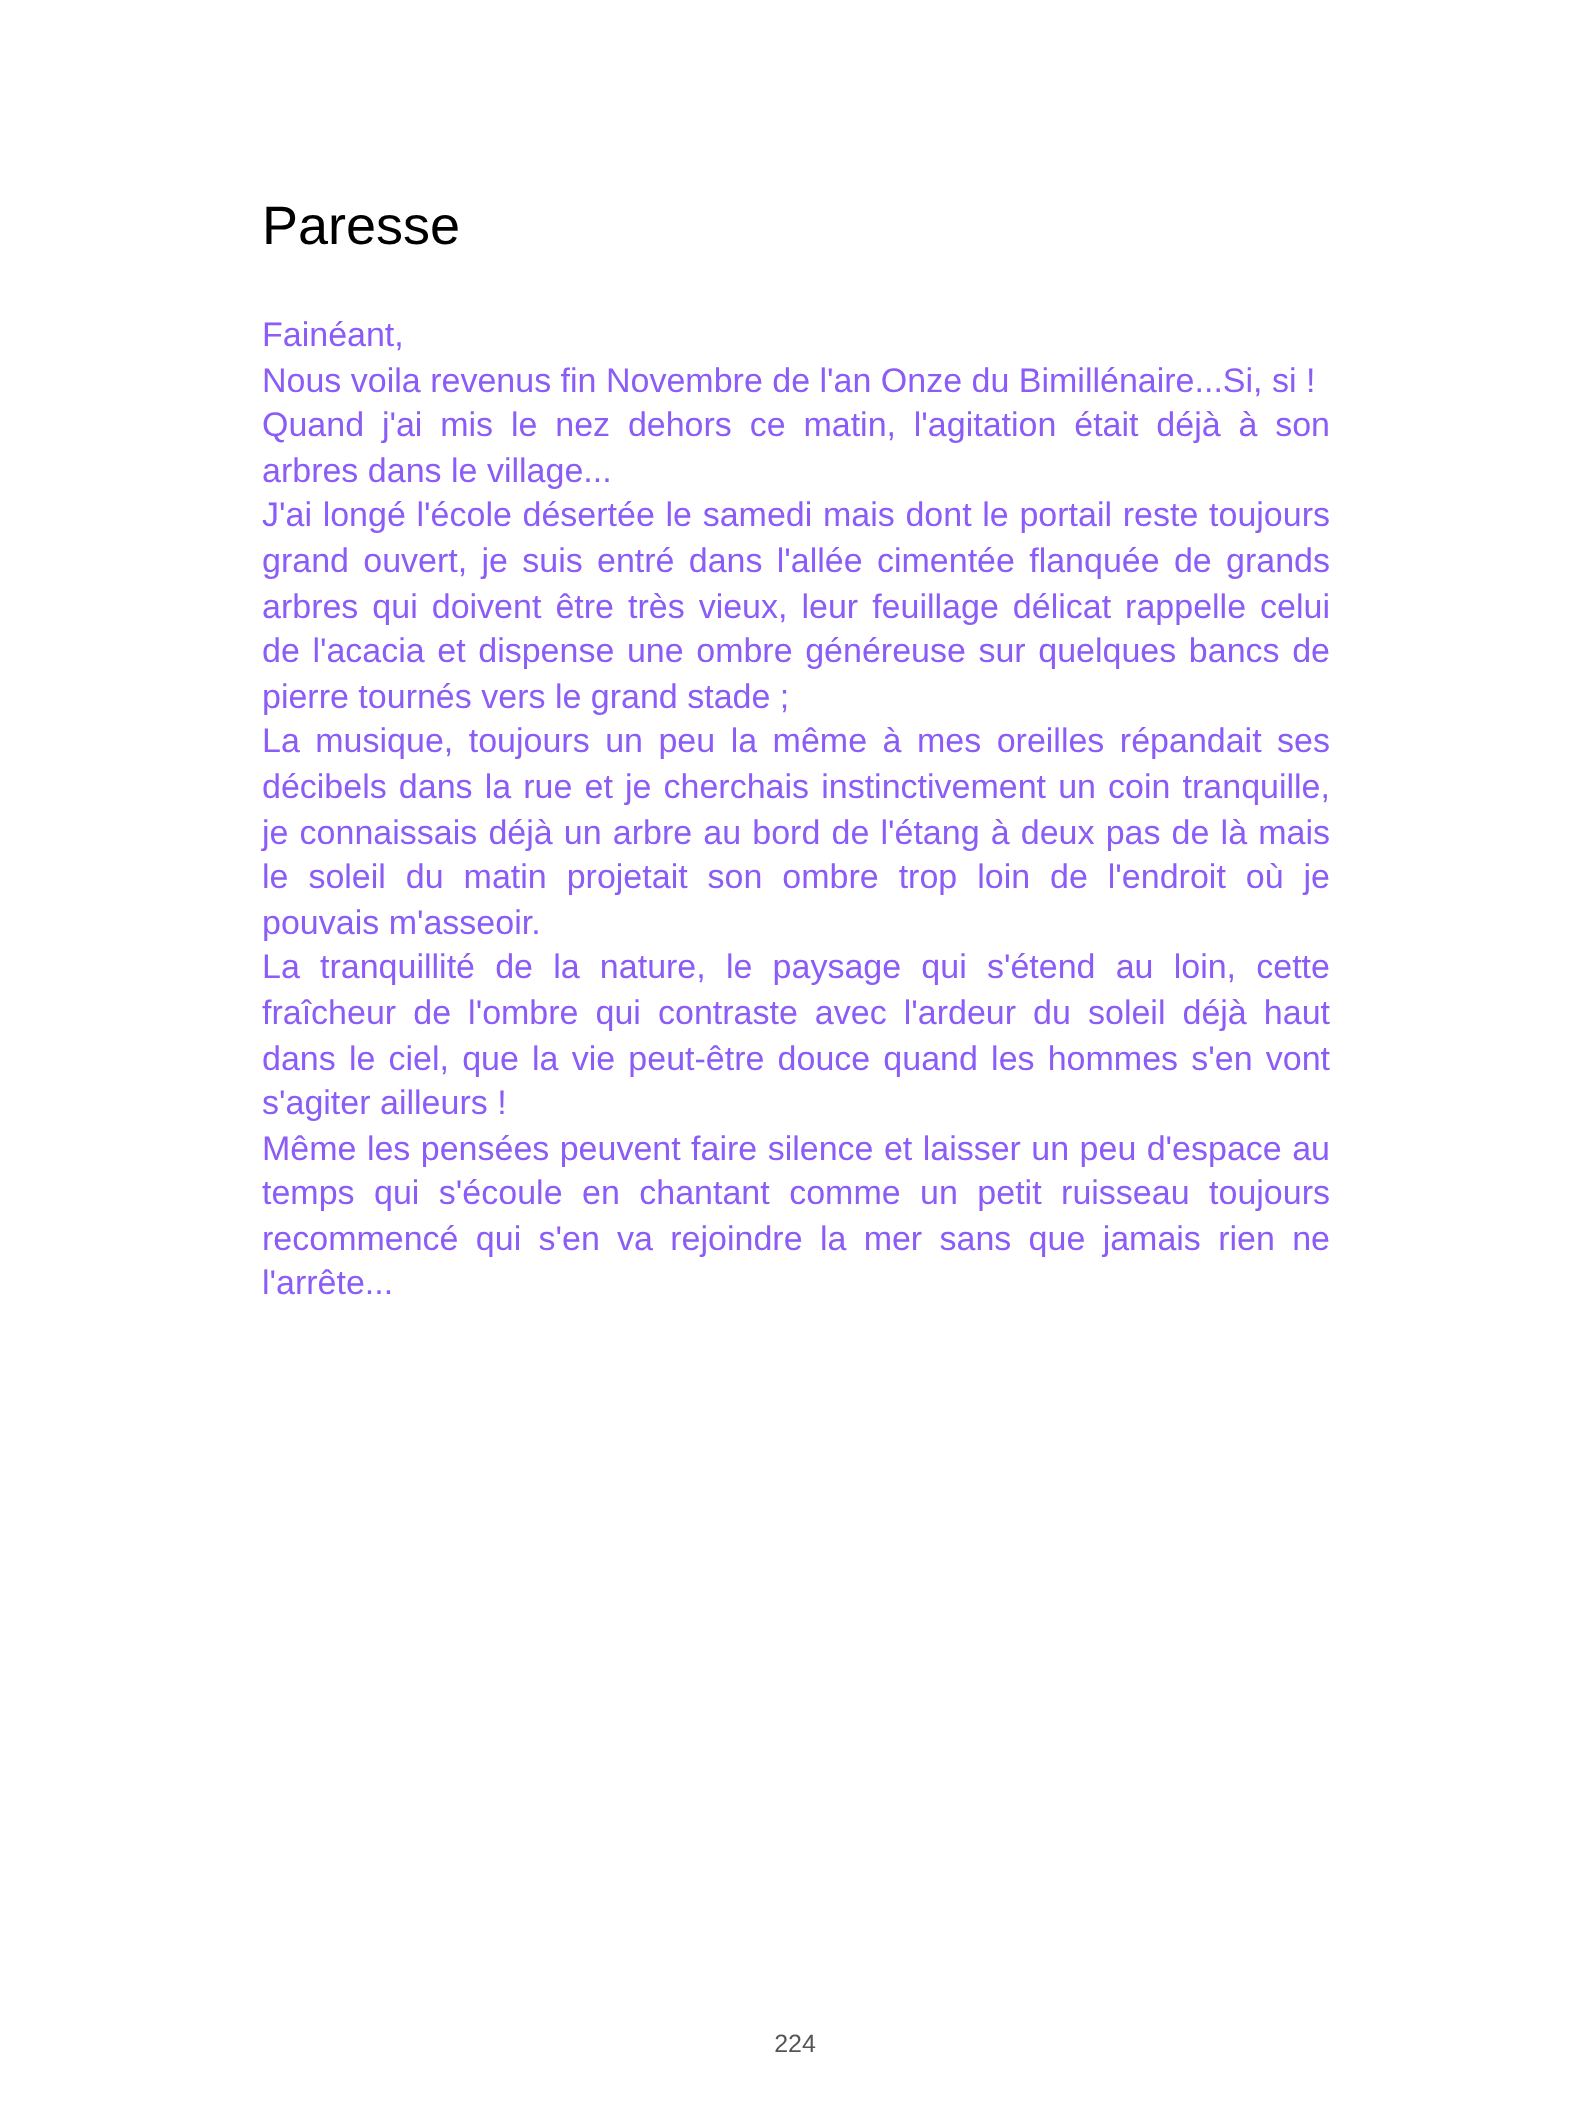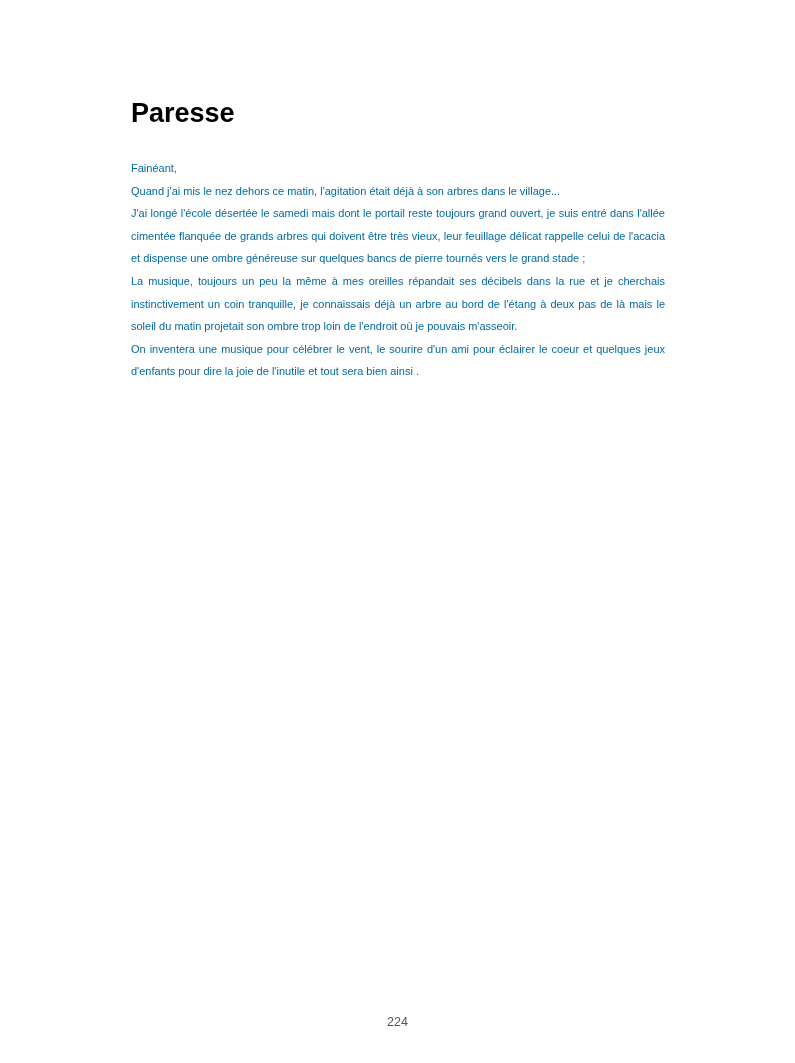--- a/index.html
+++ b/index.html
@@ -17,50 +17,52 @@
     overflow: hidden;
   }
   .content {
     position: absolute;
     left: 131px;
     top: 98px;
     width: 534px;
   }
   .doc-title {
     font-size: 27px;
-    font-weight: bold;
+    font-weight: normal;
     margin: 0 0 28px 0;
     letter-spacing: 0px;
     color: #000000;
   }
   .body-text .para {
     margin: 0;
-    font-size: 11px;
+    font-size: 17px;
     line-height: 22.6px;
     text-align: justify;
-    color: #0369a1;
+    color: #8b5cf6;
   }
   .page-number {
     position: absolute;
     left: 0;
     right: 0;
     top: 1015px;
     text-align: center;
     font-size: 12.5px;
     color: #555555;
   }
 </style>
 </head>
 <body>
 
 <div class="page">
   <div class="content">
     <h1 class="doc-title">Paresse</h1>
     <div class="body-text">
         <p class="para">Fainéant,</p>
+        <p class="para">Nous voila revenus fin Novembre de l'an Onze du Bimillénaire...Si, si !</p>
         <p class="para">Quand j'ai mis le nez dehors ce matin, l'agitation était déjà à son arbres dans le village...</p>
         <p class="para">J'ai longé l'école désertée le samedi mais dont le portail reste toujours grand ouvert, je suis entré dans l'allée cimentée flanquée de grands arbres qui doivent être très vieux, leur feuillage délicat rappelle celui de l'acacia et dispense une ombre généreuse sur quelques bancs de pierre tournés vers le grand stade ;</p>
         <p class="para">La musique, toujours un peu la même à mes oreilles répandait ses décibels dans la rue et je cherchais instinctivement un coin tranquille, je connaissais déjà un arbre au bord de l'étang à deux pas de là mais le soleil du matin projetait son ombre trop loin de l'endroit où je pouvais m'asseoir.</p>
-        <p class="para">On inventera une musique pour célébrer le vent, le sourire d'un ami pour éclairer le coeur et quelques jeux d'enfants pour dire la joie de l'inutile et tout sera bien ainsi .</p>
+        <p class="para">La tranquillité de la nature, le paysage qui s'étend au loin, cette fraîcheur de l'ombre qui contraste avec l'ardeur du soleil déjà haut dans le ciel, que la vie peut-être douce quand les hommes s'en vont s'agiter ailleurs !</p>
+        <p class="para">Même les pensées peuvent faire silence et laisser un peu d'espace au temps qui s'écoule en chantant comme un petit ruisseau toujours recommencé qui s'en va rejoindre la mer sans que jamais rien ne l'arrête...</p>
       </div>
   </div>
   <div class="page-number">224</div>
 </div>
 
 </body></html>

